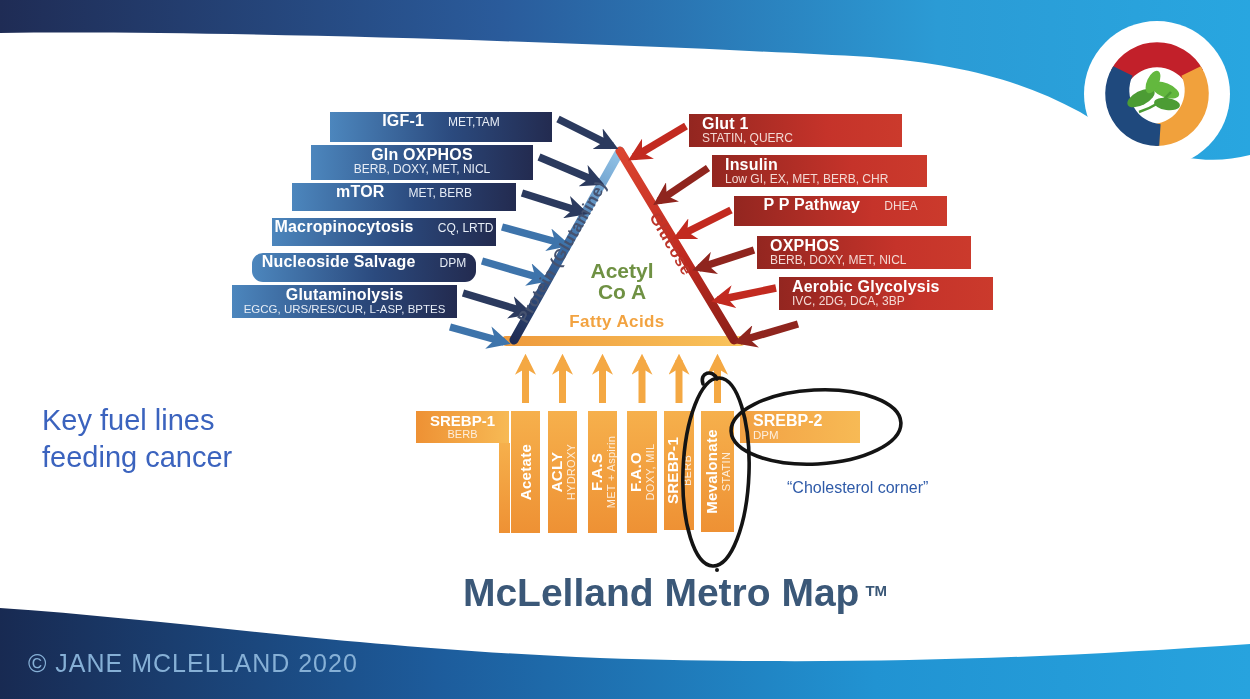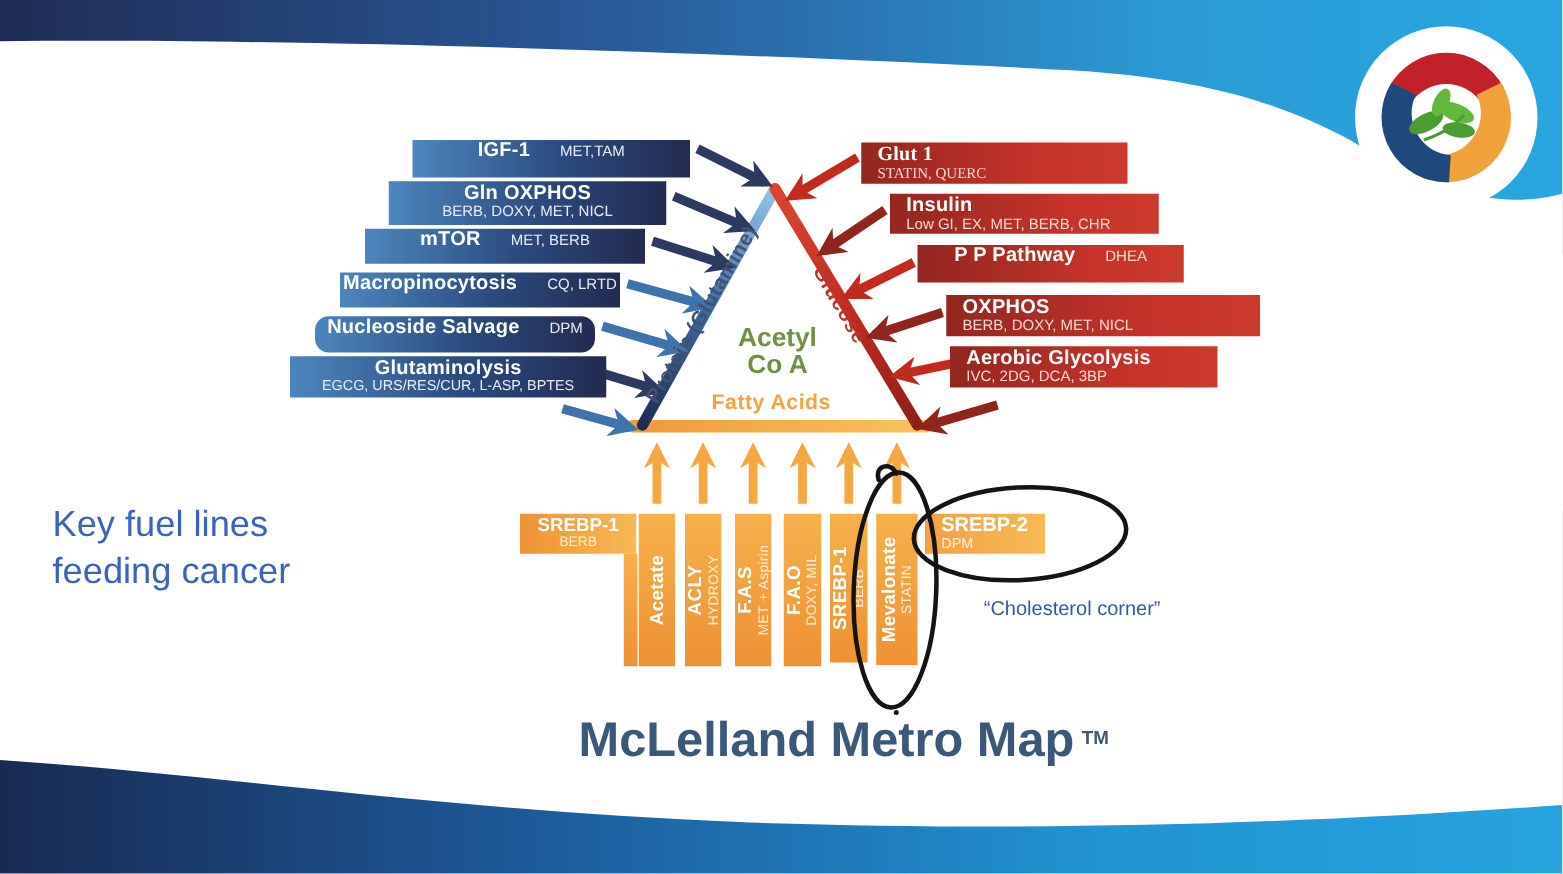--- a/index.html
+++ b/index.html
@@ -18,38 +18,38 @@
   .two{padding-top:2px;text-align:center;}
   .two .t{display:block;line-height:16px;}
   .two .d{display:block;line-height:12px;}
   .two.left{text-align:left;padding-left:13px;}
 
   .lb1{left:330px;top:112px;width:222px;height:30px;}
   .lb2{left:311px;top:145px;width:222px;height:35px;}
   .lb3{left:292px;top:183px;width:224px;height:28px;text-align:right;}
   .lb4{left:272px;top:218px;width:224px;height:28px;}
   .lb5{left:252px;top:253px;width:224px;height:29px;border-radius:11px;}
-  .lb6{left:232px;top:285px;width:253px;height:33px;}
+  .lb6{left:232px;top:285px;width:225px;height:33px;}
   .lb6 .d{font-size:11.5px;}
 
-  .rb1{left:689px;top:114px;width:213px;height:33px;font-family:Liberation Serif, serif;}
+  .rb1{left:689px;top:114px;width:213px;height:33px;}
   .rb2{left:712px;top:155px;width:215px;height:32px;}
   .rb3{left:734px;top:196px;width:213px;height:30px;}
-  .rb4{left:757px;top:236px;width:251px;height:33px;padding-left:30px;}
-  .rb5{left:760px;top:277px;width:214px;height:33px;padding-left:18px;}
+  .rb4{left:757px;top:236px;width:214px;height:33px;padding-left:30px;}
+  .rb5{left:779px;top:277px;width:214px;height:33px;padding-left:18px;}
 
   
   .obox{position:absolute;box-sizing:border-box;color:#fff;
         background:linear-gradient(180deg,#f6b04c 0%,#ee9134 100%);}
   .srebp1L{left:416px;top:411px;width:93px;height:32px;text-align:center;padding-top:2px;
            background:linear-gradient(90deg,#ee9134,#f7ba55);}
   .srebp1L .t{display:block;font-size:15px;font-weight:bold;line-height:15px;}
   .srebp1L .d{display:block;font-size:11px;line-height:12px;color:#fdeedd;}
   .strip{left:499px;top:443px;width:11px;height:90px;}
-  .srebp2{left:740px;top:411px;width:96px;height:32px;padding:2px 0 0 13px;
+  .srebp2{left:740px;top:411px;width:120px;height:32px;padding:2px 0 0 13px;
           background:linear-gradient(90deg,#f2a144,#f7ba55);}
   .srebp2 .t{display:block;font-size:16px;font-weight:bold;line-height:16px;}
   .srebp2 .d{display:block;font-size:11.5px;line-height:12px;color:#fdeedd;}
 
   .col{position:absolute;width:var(--w);height:var(--h);
        background:linear-gradient(180deg,#f6b04c 0%,#ee9134 100%);}
   .colin{position:absolute;left:0;top:var(--h);width:var(--h);height:var(--w);
          transform:rotate(-90deg);transform-origin:0 0;display:flex;flex-direction:column;
          align-items:center;justify-content:center;color:#fff;}
   .colin .t{font-size:15px;font-weight:bold;line-height:16px;letter-spacing:.3px;}
@@ -302,14 +302,15 @@
     </g>
     <circle cx="717" cy="570" r="2" fill="#141414"></circle>
   </svg>
 
   <div class="annotation">“Cholesterol corner”</div>
 
   <div class="slide-title">
     <span>McLelland Metro Map</span><span class="tm">TM</span>
   </div>
 
+  <div class="copyright">© JANE MCLELLAND 2020</div>
 
 </div>
 
 </body></html>

